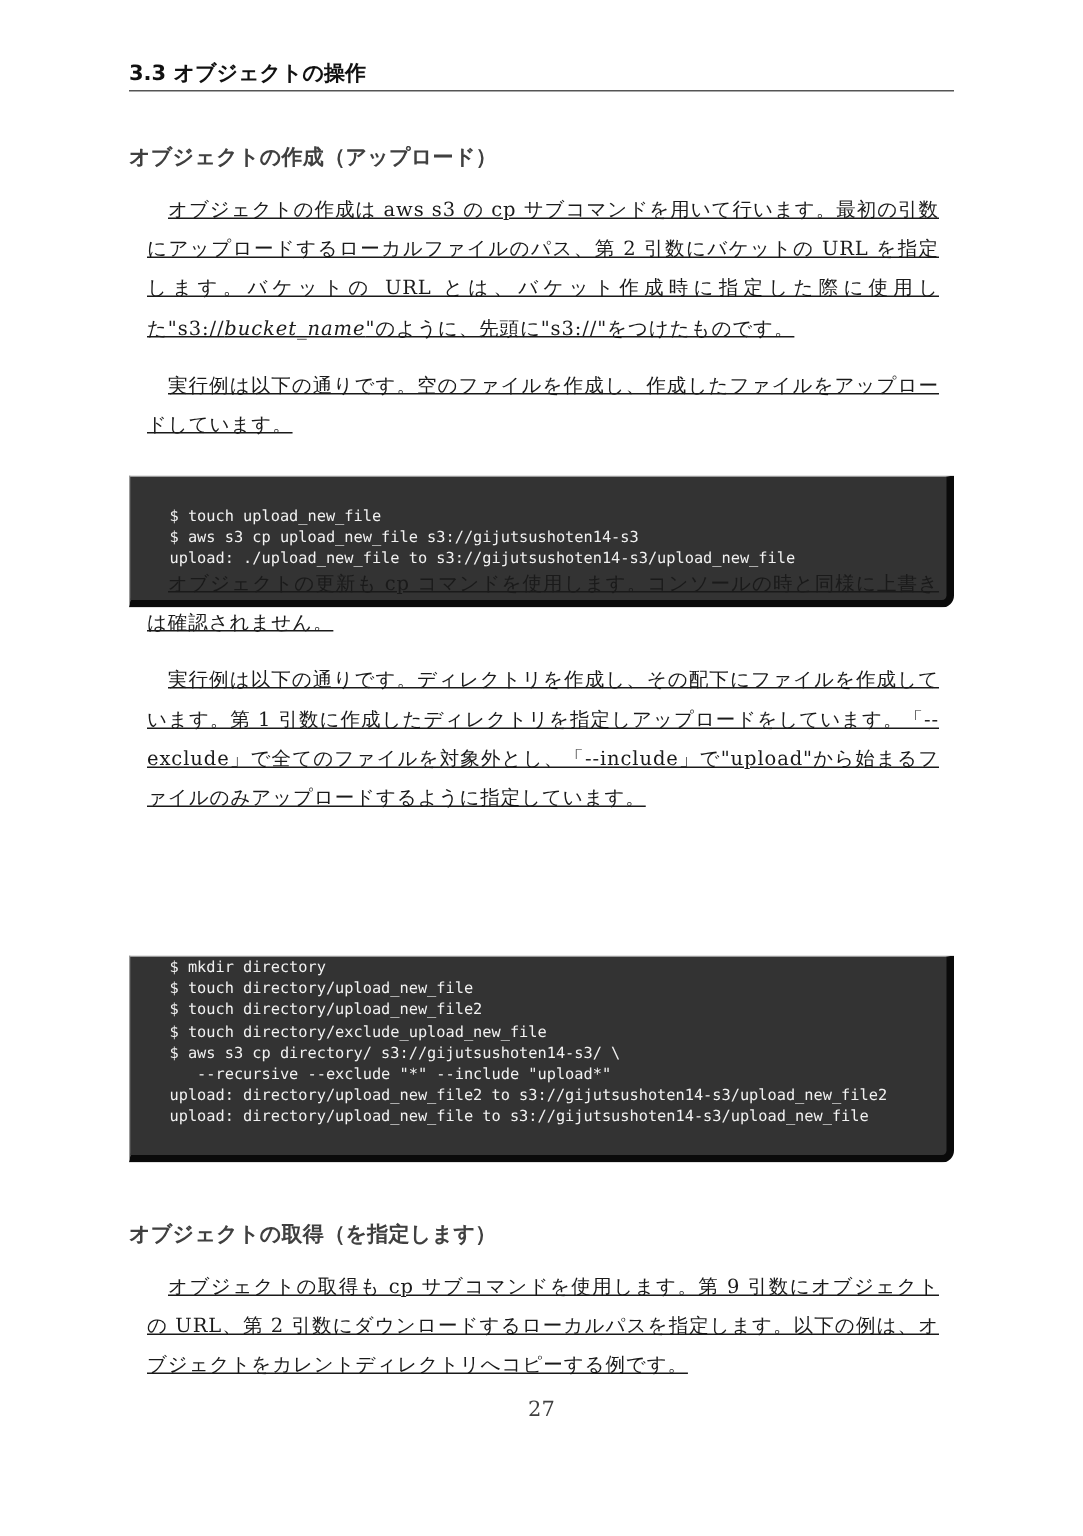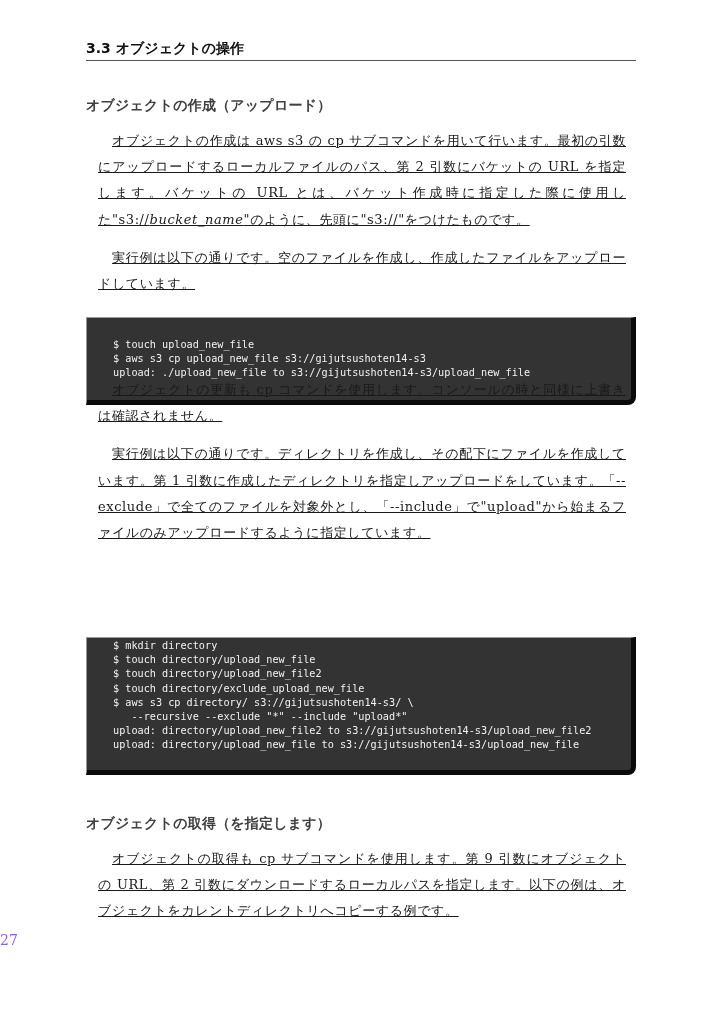--- a/index.html
+++ b/index.html
@@ -78,23 +78,23 @@
       line-height: 14.2px;
       color: #f2f2f2;
       white-space: pre;
     }
     .code-line { display: block; }
     .page-number {
       position: absolute;
       top: 932px;
       left: 0;
       width: 722px;
-      text-align: left;
+      text-align: center;
       font-size: 14px;
-      color: #8b5cf6;
+      color: #404040;
     }
   </style>
 </head>
 <body>
 
 <div class="page-header">
   <span>3.3 オブジェクトの操作</span>
 </div>
 
 <div class="content">

